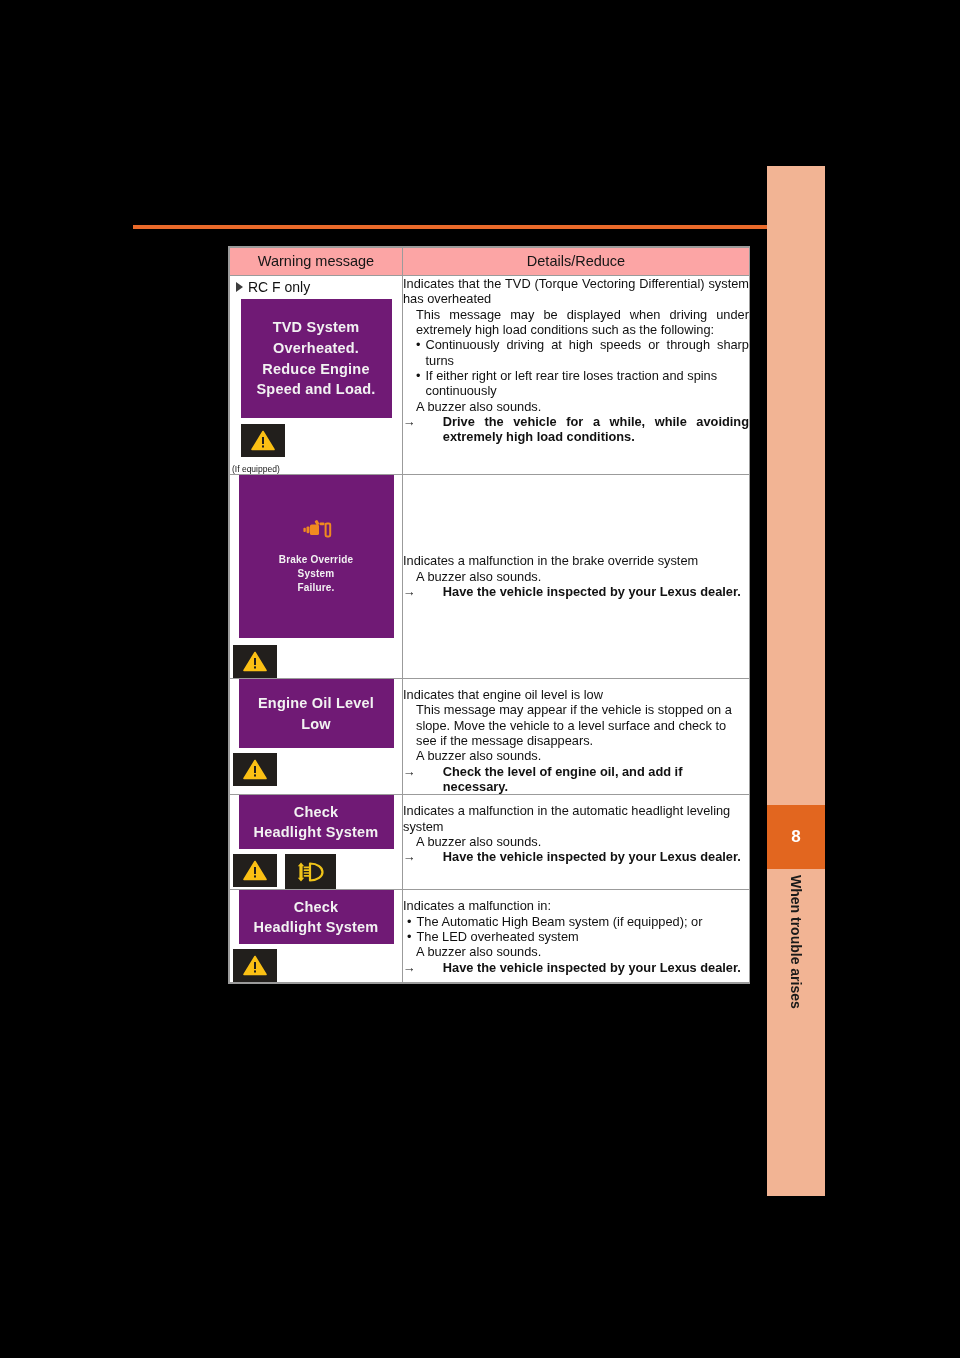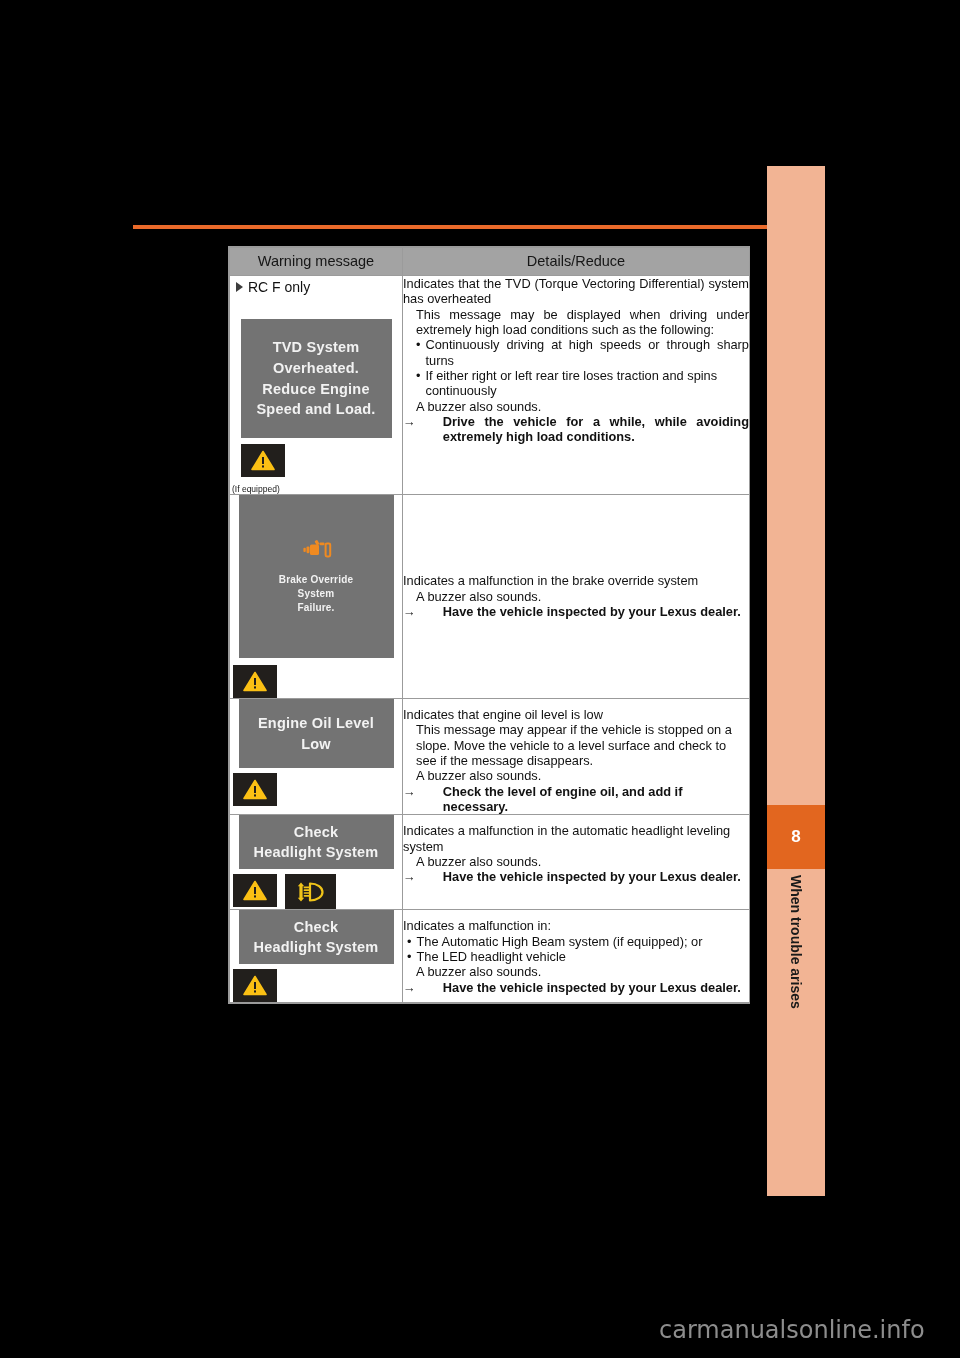--- a/index.html
+++ b/index.html
@@ -91,21 +91,21 @@
     width: 520px;
     table-layout: fixed;
     background: #ffffff;
   }
   table.warn th, table.warn td {
     border: 1px solid #9b9b9b;
     vertical-align: top;
     padding: 0;
   }
   table.warn th {
-    background: #a3a3a3;
+    background: #fca5a5;
     font-weight: normal;
     font-size: 14.5px;
     color: #161616;
     padding: 5px 0 6px 0;
     text-align: center;
   }
   col.c1 { width: 173px; }
   col.c2 { width: 347px; }
 
   .msgcell {
@@ -116,36 +116,36 @@
     padding: 0px 6px 6px 8px;
     font-size: 12.8px;
     line-height: 1.2;
     color: #111111;
   }
 
   .rcf {
     text-align: center;
     font-size: 14px;
     color: #111111;
-    padding: 3px 0 24px 6px;
+    padding: 3px 0 4px 6px;
     display: flex;
     align-items: center;
     gap: 5px;
   }
   .tri {
     display: inline-block;
     width: 0; height: 0;
     border-left: 7px solid #3d3d3d;
     border-top: 5px solid transparent;
     border-bottom: 5px solid transparent;
   }
 
   
   .lcd {
-    background: #737373;
+    background: #701a75;
     color: #f2f2f2;
     font-weight: bold;
     text-align: center;
     margin: 0 auto;
     display: flex;
     flex-direction: column;
     justify-content: center;
     align-items: center;
     letter-spacing: 0.2px;
   }
@@ -397,29 +397,28 @@
             </div>
           </td>
           <td class="detcell" style="padding-top:8px;">
             <div class="det-line">Indicates a malfunction in:</div>
             <div class="bullet" style="padding-left:4px;">
               <span class="dot">•</span>
               <span class="btxt">The Automatic High Beam system (if equipped); or</span>
             </div>
             <div class="bullet" style="padding-left:4px;">
               <span class="dot">•</span>
-              <span class="btxt">The LED headlight vehicle</span>
+              <span class="btxt">The LED overheated system</span>
             </div>
             <div class="det-line indent1">A buzzer also sounds.</div>
             <div class="arrow-line">
               <span class="ar">→</span>
               <span class="atxt">Have the vehicle inspected by your Lexus dealer.</span>
             </div>
           </td>
         </tr>
 
       </tbody>
     </table>
   </div>
 
-  <div class="watermark">carmanualsonline.info</div>
 
 </div>
 
 </body></html>

